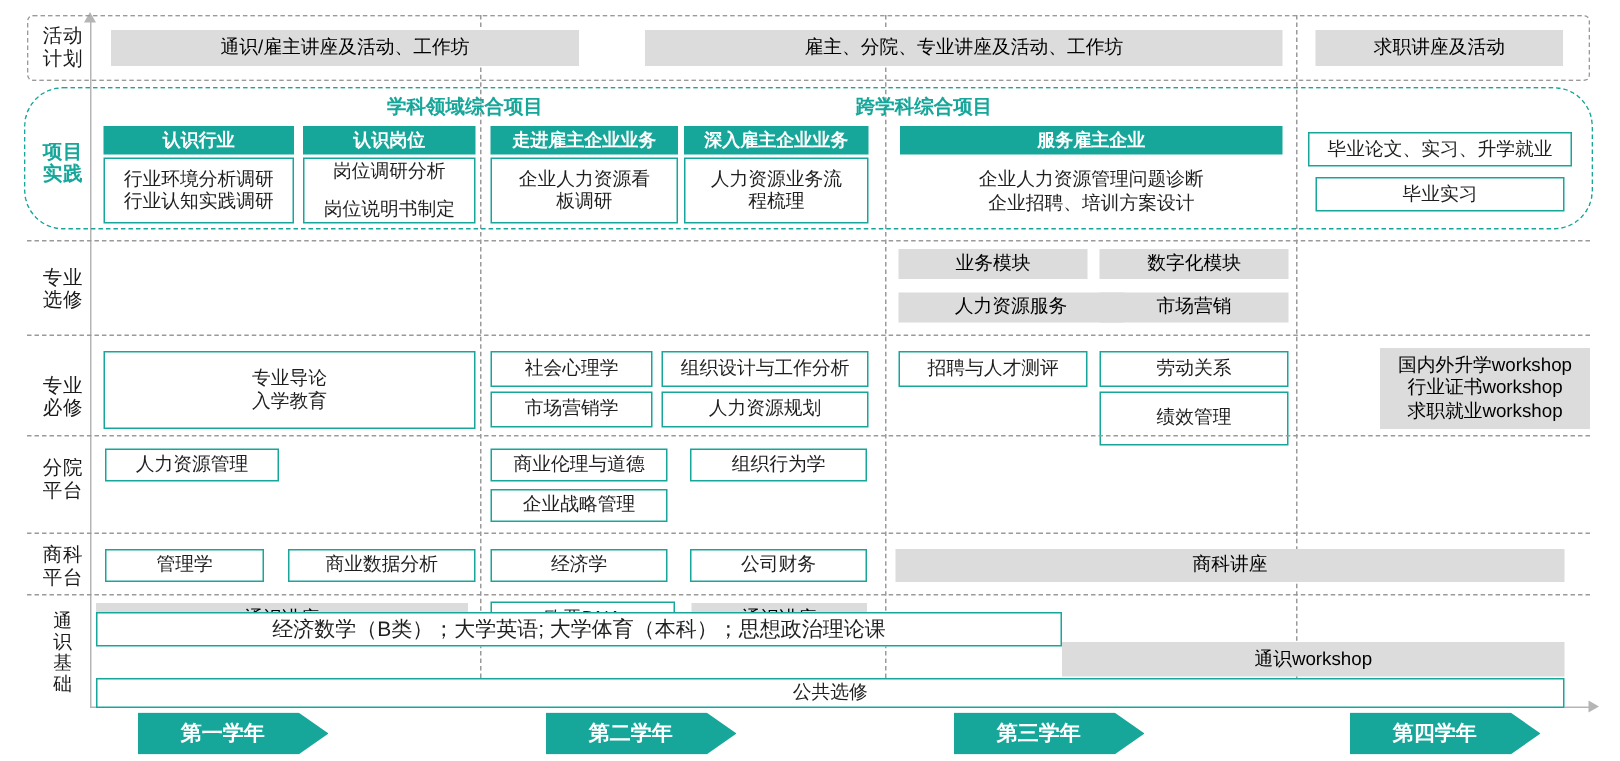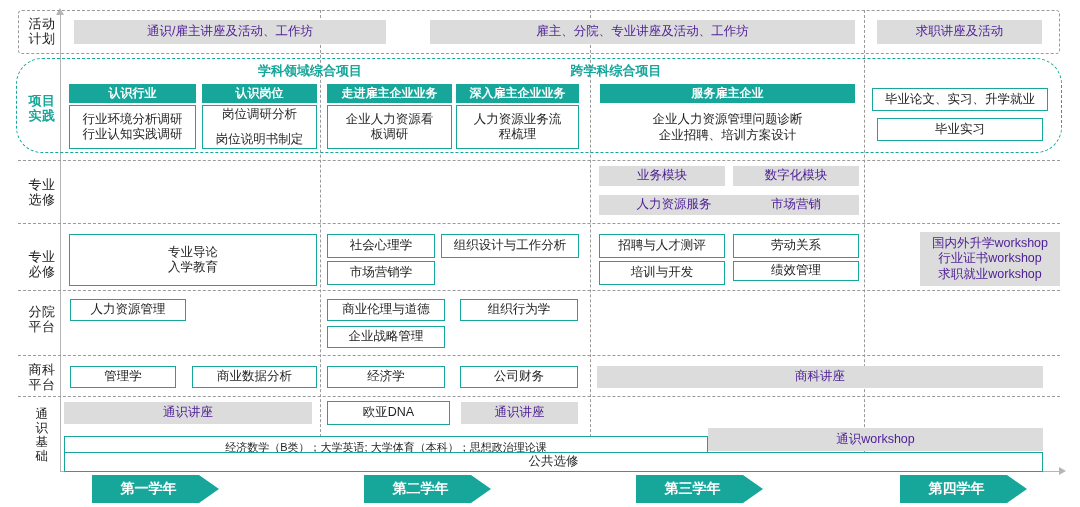--- a/index.html
+++ b/index.html
@@ -13,21 +13,21 @@
   .rowlabel{
     position:absolute;display:flex;flex-direction:column;align-items:center;
     justify-content:center;color:#1a1a1a;font-size:13px;line-height:1.12;
     width:44px;text-align:center;letter-spacing:.5px;font-weight:400;
   }
   .rowlabel.teal{color:#16a69a;font-weight:700;}
   .rowlabel.vert{font-size:12.5px;}
 
   
   .gbox{ 
-    position:absolute;background:#dcdcdc;color:#4c1d95;
+    position:absolute;background:#dcdcdc;color:#000000;
     display:flex;align-items:center;justify-content:center;text-align:center;
     font-size:12.5px;line-height:1.25;box-sizing:border-box;padding:1px 3px;
   }
   .tbox{ 
     position:absolute;background:#ffffff;border:1.6px solid #16a69a;color:#1f1f1f;
     display:flex;align-items:center;justify-content:center;text-align:center;
     font-size:12.5px;line-height:1.22;box-sizing:border-box;padding:1px 3px;
   }
   .tfill{ 
     position:absolute;background:#16a69a;color:#ffffff;font-weight:700;
@@ -146,25 +146,25 @@
     <span>专业</span>
     <span>必修</span>
   </div>
   <div class="tbox multiline" style="left:69px;top:234px;width:248px;height:52px;">
     <span>专业导论</span>
     <span>入学教育</span>
   </div>
   <div class="tbox" style="left:327px;top:234px;width:108px;height:24px;">社会心理学</div>
   <div class="tbox" style="left:441px;top:234px;width:138px;height:24px;">组织设计与工作分析</div>
   <div class="tbox" style="left:327px;top:261px;width:108px;height:24px;">市场营销学</div>
+  <div class="tbox" style="left:441px;top:261px;width:138px;height:24px;">人力资源规划</div>
 
   <div class="tbox" style="left:599px;top:234px;width:126px;height:24px;">招聘与人才测评</div>
   <div class="tbox" style="left:733px;top:234px;width:126px;height:24px;">劳动关系</div>
-  <div class="tbox" style="left:599px;top:261px;width:126px;height:24px;">培训与开发</div>
-  <div class="tbox" style="left:733px;top:261px;width:126px;height:20px;">绩效管理</div>
+  <div class="tbox" style="left:733px;top:261px;width:126px;height:36px;">绩效管理</div>
 
   <div class="gbox multiline" style="left:920px;top:232px;width:140px;height:54px;">
     <span>国内外升学workshop</span>
     <span>行业证书workshop</span>
     <span>求职就业workshop</span>
   </div>
 
   <div class="hdash" style="left:18px;top:290px;width:1042px;"></div>
   <div class="rowlabel" style="left:20px;top:303px;height:34px;">
     <span>分院</span>
@@ -189,21 +189,21 @@
   <div class="hdash" style="left:18px;top:396px;width:1042px;"></div>
   <div class="rowlabel vert" style="left:20px;top:404px;height:62px;">
     <span>通</span>
     <span>识</span>
     <span>基</span>
     <span>础</span>
   </div>
   <div class="gbox" style="left:64px;top:402px;width:248px;height:22px;">通识讲座</div>
   <div class="tbox" style="left:327px;top:401px;width:123px;height:24px;">欧亚DNA</div>
   <div class="gbox" style="left:461px;top:402px;width:117px;height:22px;">通识讲座</div>
-  <div class="tbox" style="left:64px;top:436px;width:644px;height:23px;font-size:11px;">经济数学（B类）；大学英语; 大学体育（本科）；思想政治理论课</div>
+  <div class="tbox" style="left:64px;top:408px;width:644px;height:23px;font-size:14px;">经济数学（B类）；大学英语; 大学体育（本科）；思想政治理论课</div>
   <div class="gbox" style="left:708px;top:428px;width:335px;height:23px;">通识workshop</div>
   <div class="tbox" style="left:64px;top:452px;width:979px;height:20px;">公共选修</div>
 
   <div class="year" style="left:92px;top:475px;width:127px;">第一学年</div>
   <div class="year" style="left:364px;top:475px;width:127px;">第二学年</div>
   <div class="year" style="left:636px;top:475px;width:127px;">第三学年</div>
   <div class="year" style="left:900px;top:475px;width:127px;">第四学年</div>
 
 </div>
 

